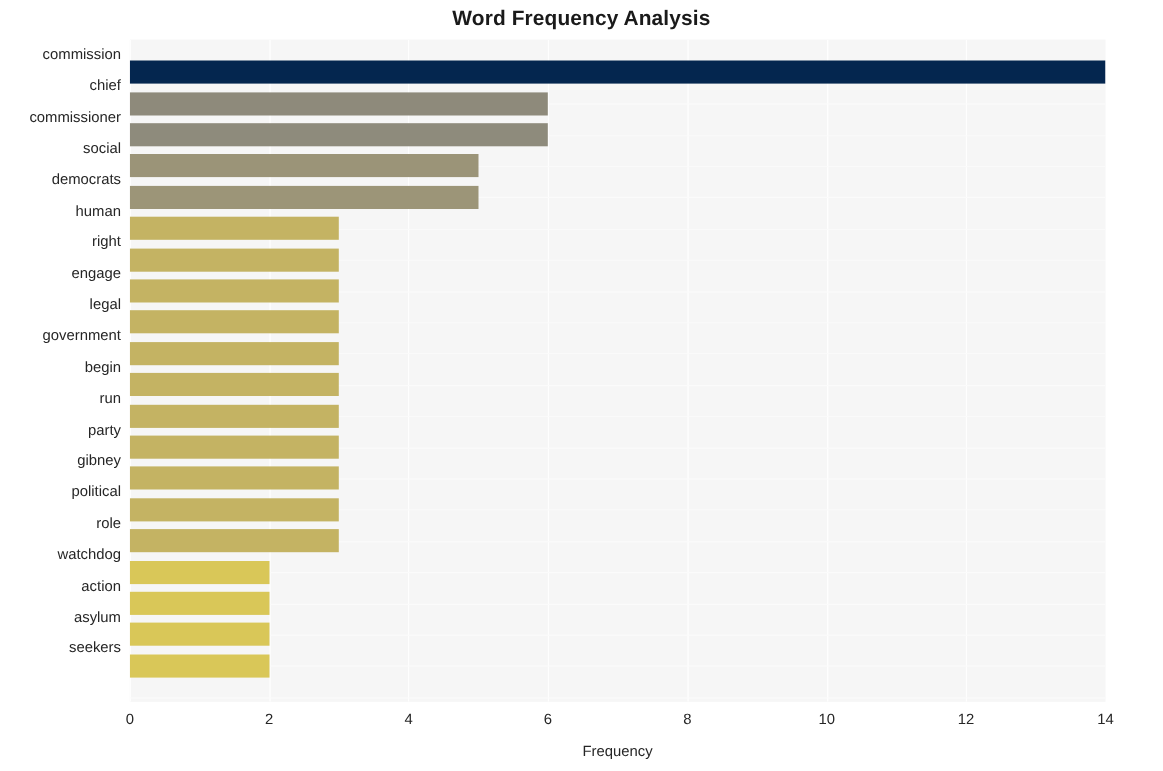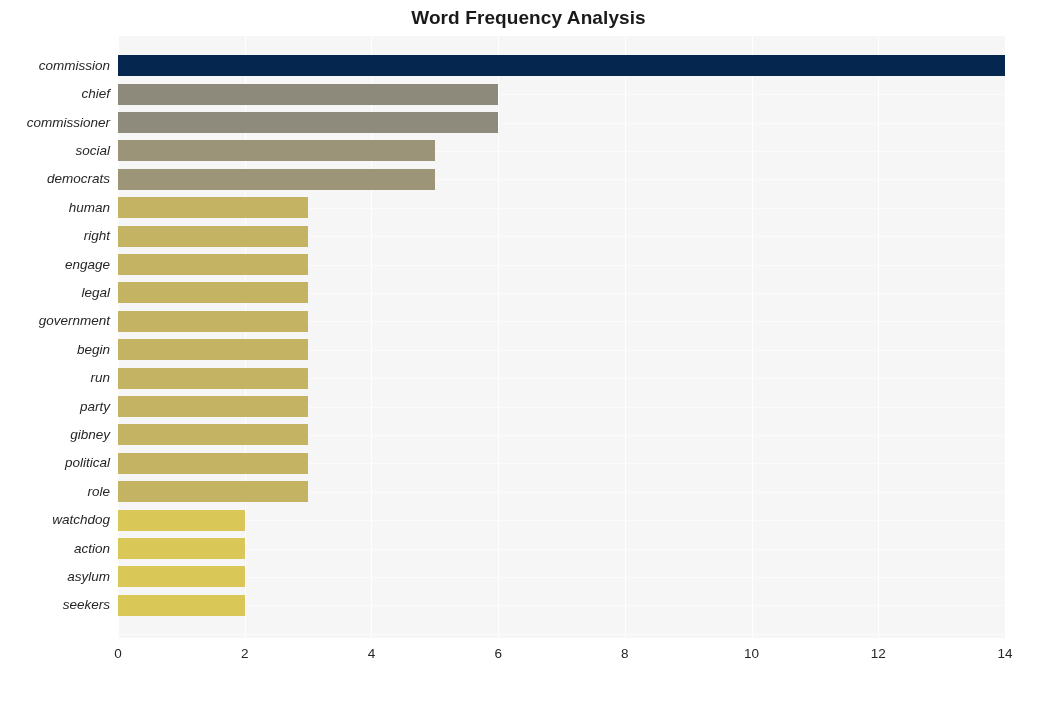--- a/index.html
+++ b/index.html
@@ -73,24 +73,23 @@
     position: absolute;
     left: 0;
     top: 3.6px;
     height: 21px;
   }
 
   
   #y-axis-labels {
     position: absolute;
     left: 0;
-    top: 36px;
+    top: 20px;
     width: 110px;
     height: 602px;
-    font-style: italic;
   }
   .y-tick-label {
     position: absolute;
     right: 0;
     width: 110px;
     text-align: right;
     font-size: 13.5px;
     color: #262626;
     line-height: 14px;
   }
@@ -256,14 +255,15 @@
       <div class="x-tick-label" style="left: 118px;">0</div>
       <div class="x-tick-label" style="left: 244.714px;">2</div>
       <div class="x-tick-label" style="left: 371.429px;">4</div>
       <div class="x-tick-label" style="left: 498.143px;">6</div>
       <div class="x-tick-label" style="left: 624.857px;">8</div>
       <div class="x-tick-label" style="left: 751.571px;">10</div>
       <div class="x-tick-label" style="left: 878.286px;">12</div>
       <div class="x-tick-label" style="left: 1005px;">14</div>
     </div>
 
+  <div id="x-axis-title">Frequency</div>
 
 </div>
 
 </body></html>

